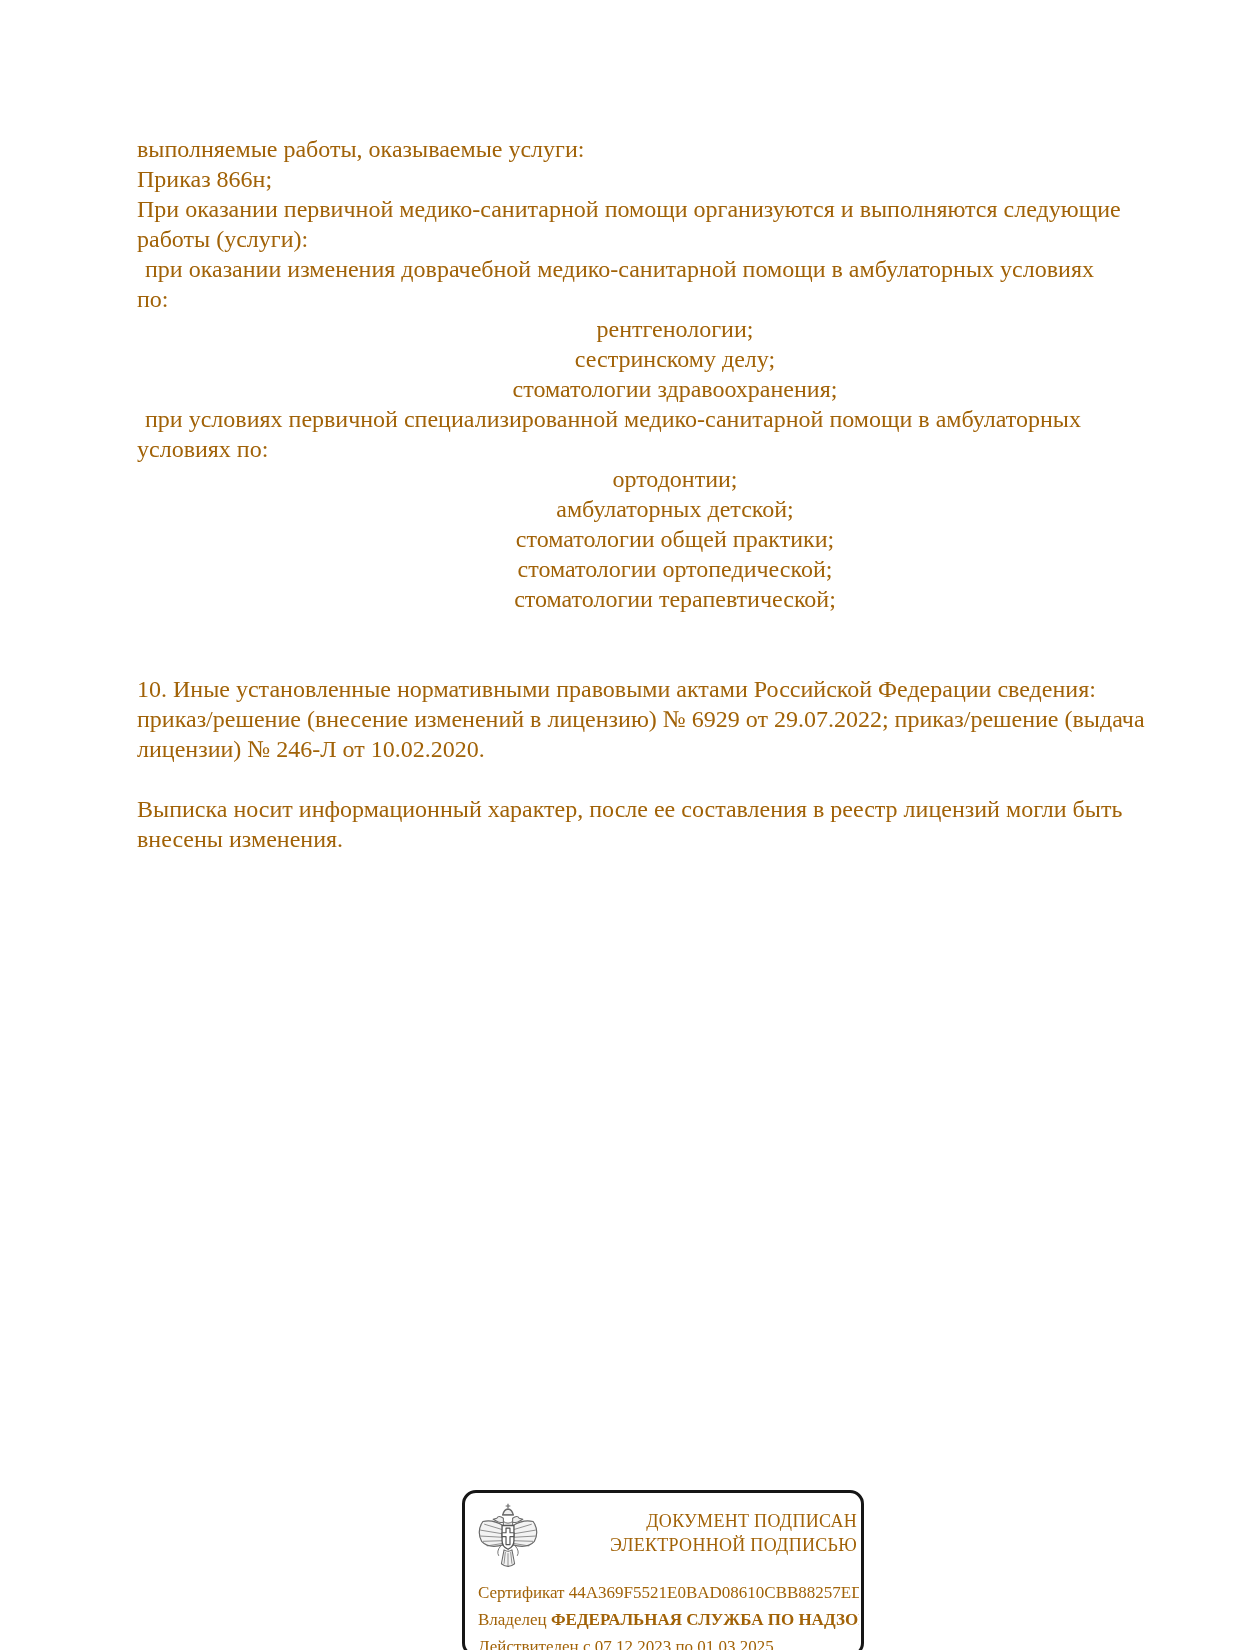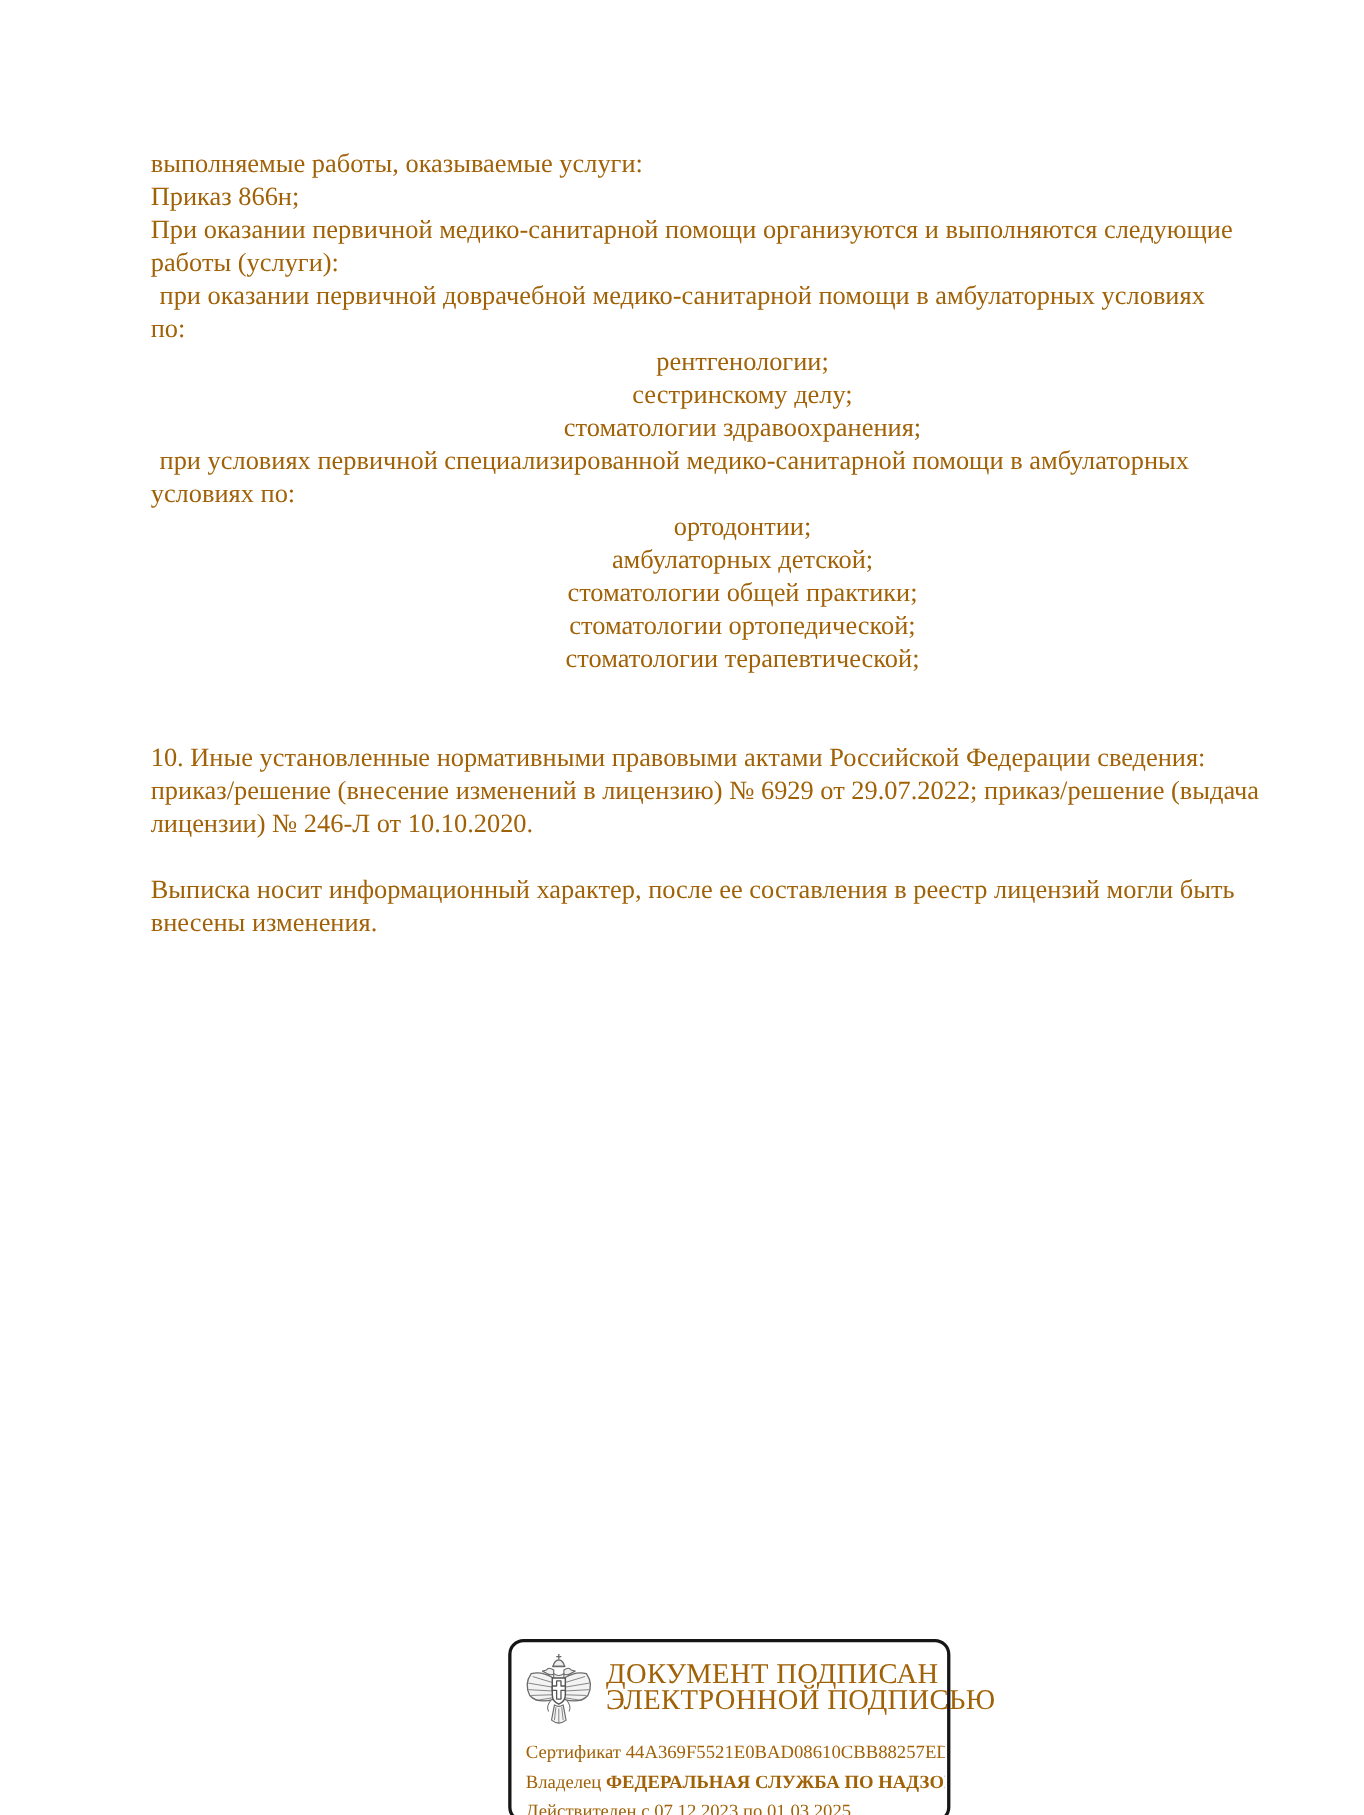--- a/index.html
+++ b/index.html
@@ -41,22 +41,22 @@
     left: 10px;
     top: 9px;
     width: 66px;
     height: 76px;
   }
   .stamp-title {
     position: absolute;
     left: 86px;
     top: 17px;
     width: 306px;
-    text-align: left;
-    font-size: 26px;
+    text-align: right;
+    font-size: 18px;
     line-height: 23.5px;
     letter-spacing: 0.3px;
     white-space: nowrap;
   }
   .stamp-info {
     position: absolute;
     left: 13px;
     top: 86px;
     right: 2px;
     font-size: 17px;
@@ -69,37 +69,37 @@
 </head>
 <body>
 
 <div class="page">
 
   <div class="doc-lines">
       <div class="line i0">выполняемые работы, оказываемые услуги:</div>
       <div class="line i0">Приказ 866н;</div>
       <div class="line i0">При оказании первичной медико-санитарной помощи организуются и выполняются следующие</div>
       <div class="line i0">работы (услуги):</div>
-      <div class="line i1">при оказании первичной доврачебной медико-санитарной помощи в амбулаторных условиях</div>
+      <div class="line i1">при оказании изменения доврачебной медико-санитарной помощи в амбулаторных условиях</div>
       <div class="line i0">по:</div>
       <div class="line i2">рентгенологии;</div>
       <div class="line i2">сестринскому делу;</div>
       <div class="line i2">стоматологии здравоохранения;</div>
       <div class="line i1">при условиях первичной специализированной медико-санитарной помощи в амбулаторных</div>
       <div class="line i0">условиях по:</div>
       <div class="line i2">ортодонтии;</div>
       <div class="line i2">амбулаторных детской;</div>
       <div class="line i2">стоматологии общей практики;</div>
       <div class="line i2">стоматологии ортопедической;</div>
       <div class="line i2">стоматологии терапевтической;</div>
       <div class="line i0">&nbsp;</div>
       <div class="line i0">&nbsp;</div>
       <div class="line i0">10. Иные установленные нормативными правовыми актами Российской Федерации сведения:</div>
       <div class="line i0">приказ/решение (внесение изменений в лицензию) № 6929 от 29.07.2022; приказ/решение (выдача</div>
-      <div class="line i0">лицензии) № 246-Л от 10.10.2020.</div>
+      <div class="line i0">лицензии) № 246-Л от 10.02.2020.</div>
       <div class="line i0">&nbsp;</div>
       <div class="line i0">Выписка носит информационный характер, после ее составления в реестр лицензий могли быть</div>
       <div class="line i0">внесены изменения.</div>
     </div>
 
   <div class="stamp">
 
     <svg class="emblem" viewBox="0 0 100 112" fill="none" stroke="#6a6a6a" stroke-width="2" stroke-linejoin="round">
 
       <path d="M50 1 v7 M46.5 4.5 h7" stroke-width="1.8"></path>

